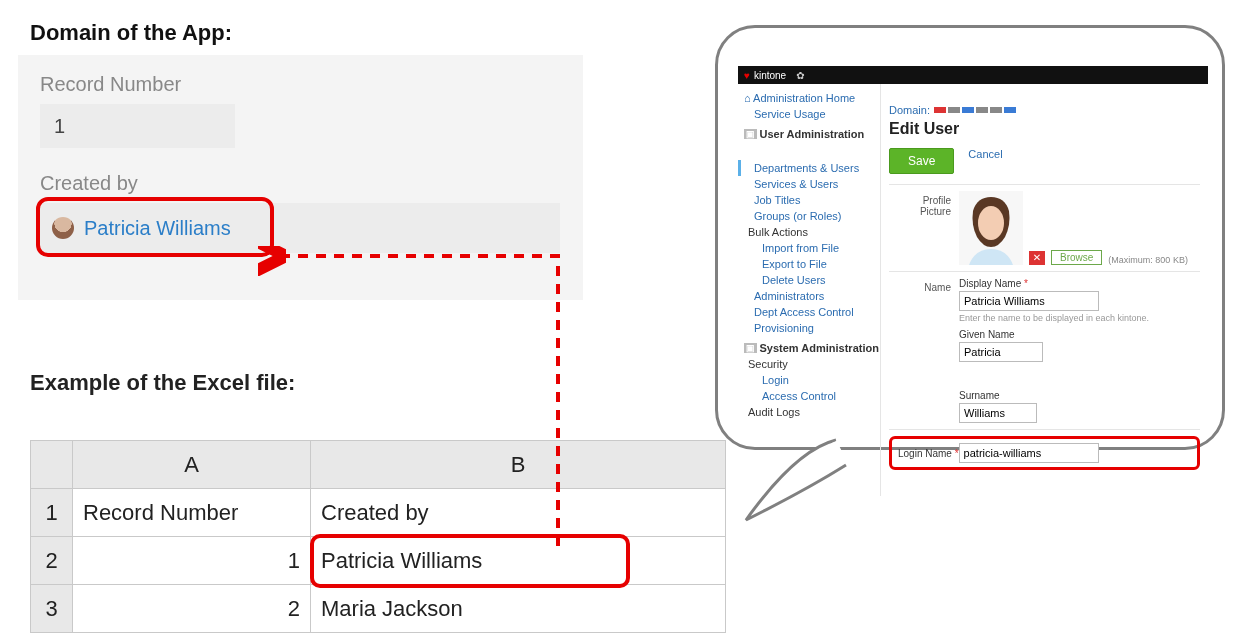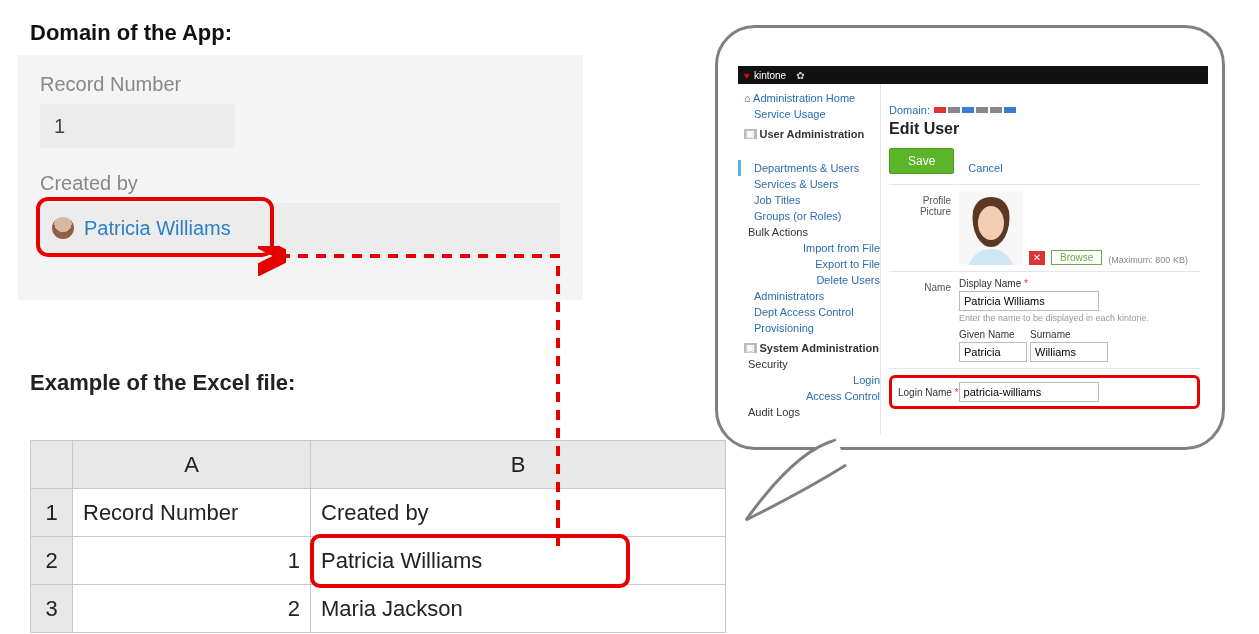--- a/index.html
+++ b/index.html
@@ -144,40 +144,40 @@
   .side-section {
     color: #333; font-weight: 700;
     margin: 6px 0 2px 0;
     display: flex; align-items: center; gap: 3px;
   }
   .side-item {
     color: #2b6cb0;
     padding: 2px 0 2px 10px;
     cursor: pointer;
   }
-  .side-item.sub { padding-left: 18px; text-align: right; }
+  .side-item.sub { padding-left: 18px; }
   .side-item.black { color: #333; }
   .side-item.active {
     border-left: 3px solid #5bb0e8;
     margin-left: -6px; padding-left: 13px; margin-top: 20px;
   }
 
   .main {
     flex: 1;
     padding: 20px 8px;
     border-left: 1px solid #e5e5e5;
   }
   .domain-line {
     color: #2b6cb0; font-size: 11px; margin-bottom: 4px;
     display: flex; align-items: center; gap: 4px;
   }
   .domain-bars { display: inline-flex; gap: 2px; }
   .domain-bars span { display:inline-block; width: 12px; height: 6px; background:#888; }
   .page-title { font-size: 16px; font-weight: 700; margin: 2px 0 10px 0; color: #222; }
-  .btnrow { display: flex; align-items: flex-end; gap: 14px; margin-bottom: 10px; }
+  .btnrow { display: flex; align-items: flex-start; gap: 14px; margin-bottom: 10px; }
   .save-btn {
     background: #5cb428; color: #fff;
     border: 1px solid #4a9a1e;
     padding: 5px 18px; font-size: 12px;
     border-radius: 2px; cursor: pointer;
   }
   .cancel-link { color: #2b6cb0; cursor: pointer; font-size: 11px; }
 
   .form-section {
     border-top: 1px solid #e5e5e5;
@@ -214,21 +214,21 @@
   .maxkb { color: #888; font-size: 9px; }
 
   .field-label { font-size: 10px; color: #333; margin-bottom: 2px; }
   .field-label .req { color: #d33; }
   .text-input {
     border: 1px solid #bbb; height: 20px;
     padding: 0 4px; font-size: 11px; width: 140px;
   }
   .text-input.wide { width: 140px; }
   .hint { font-size: 9px; color: #999; margin: 2px 0 6px 0; }
-  .two-col { display: flex; gap: 3px; }
+  .two-col { display: flex; gap: 28px; flex-direction: column; }
 
   .login-highlight {
     border: 3px solid #e60000;
     border-radius: 6px;
     padding: 4px 6px;
     display: flex; align-items: center; 
   }
 </style>
 </head>
 <body>
@@ -369,21 +369,21 @@
           <div class="form-label">Name</div>
           <div class="form-body">
             <div class="field-label">
               <span>Display Name</span> <span class="req">*</span>
             </div>
             <input class="text-input wide" value="Patricia Williams" style="">
             <div class="hint">Enter the name to be displayed in each kintone.</div>
             <div class="two-col">
               <div>
                 <div class="field-label">Given Name</div>
-                <input class="text-input" style="width: 68px;" value="Patricia">
+                <input class="text-input" style="width: 84px;" value="Patricia">
               </div>
               <div>
                 <div class="field-label">Surname</div>
                 <input class="text-input" style="width: 78px;" value="Williams">
               </div>
             </div>
           </div>
         </div>
 
         <div class="form-section" style="border-top:1px solid #e5e5e5;">

